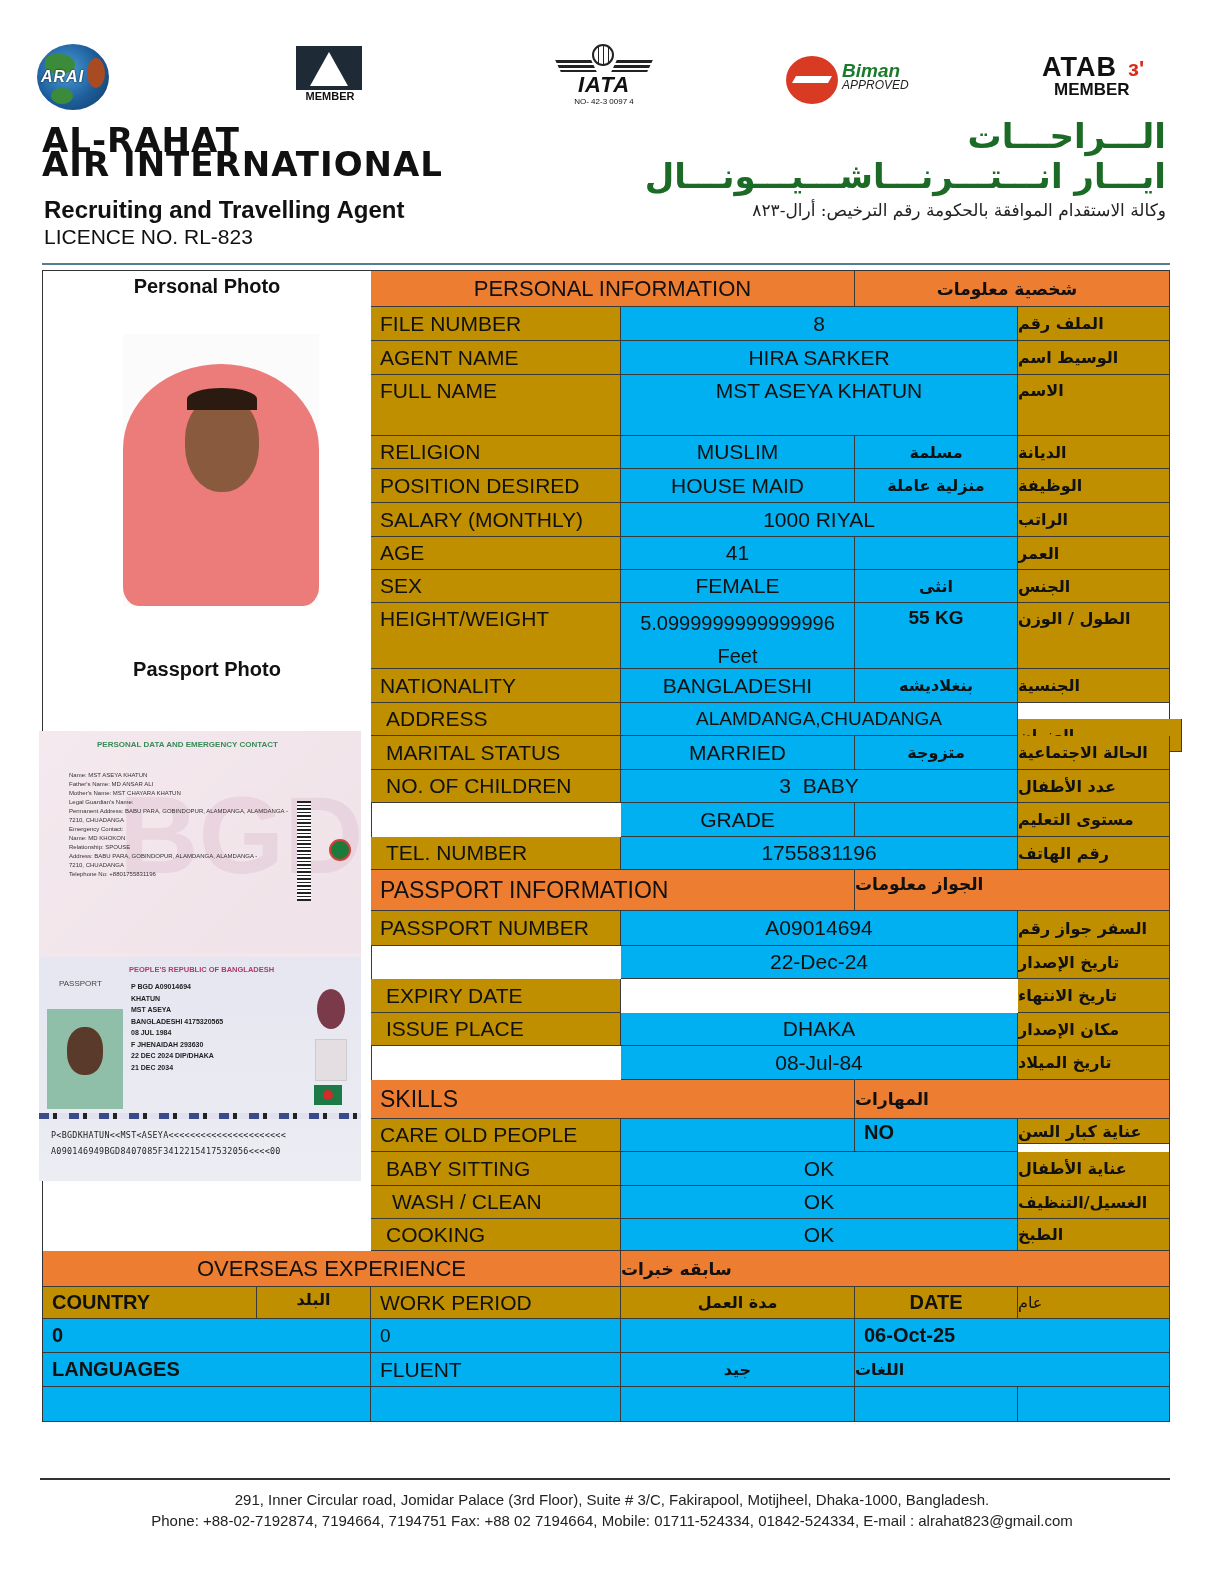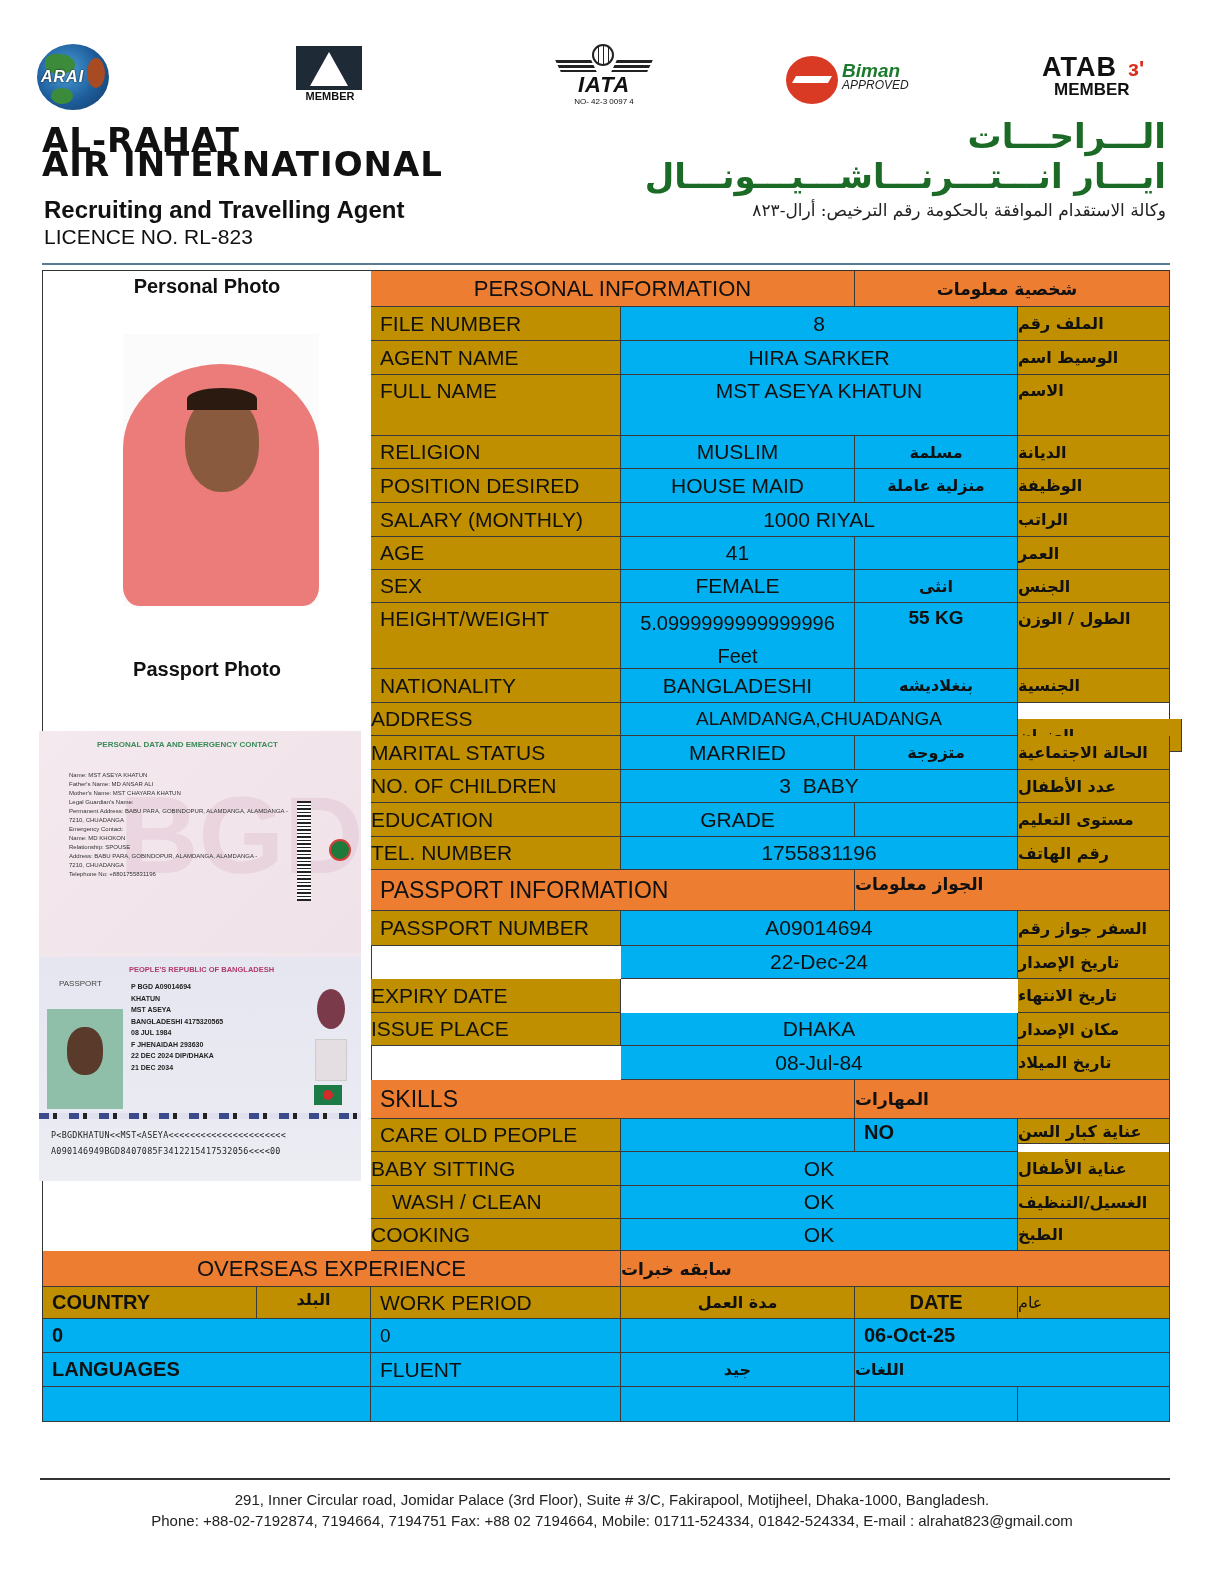--- a/index.html
+++ b/index.html
@@ -36,21 +36,21 @@
   .ar-sub{right:58px;top:200px;font-size:17px;color:#222;direction:rtl;font-family:"DejaVu Serif",serif;}
   .hr-top{left:42px;top:263px;width:1128px;height:2px;background:#2b5b78;opacity:.8;}
   
   .grid{position:absolute;left:42px;top:270px;width:1128px;height:1152px;border:1px solid #333;box-sizing:border-box;}
   .cell{position:absolute;box-sizing:border-box;border-right:1px solid #3a3a3a;border-bottom:1px solid #3a3a3a;display:flex;align-items:center;font-size:21px;white-space:nowrap;overflow:hidden;}
   .o{background:#ed7d31;}
   .g{background:#bf8f00;}
   .b{background:#00b0f0;}
   .c{justify-content:center;text-align:center;}
   .l{padding-left:9px;}
-  .l2{}
+  .l2{padding-left:15px;}
   .r{justify-content:flex-end;padding-right:10px;direction:rtl;font-family:"DejaVu Sans",sans-serif;font-size:16px;font-weight:bold;}
   .bold{font-weight:bold;}
   .ar{font-family:"DejaVu Sans",sans-serif;font-size:16px;font-weight:bold;direction:rtl;}
   .photo-col{position:absolute;left:0;top:0;width:328px;height:980px;background:#fff;border-right:1px solid #3a3a3a;}
   .ph-label{position:absolute;left:0;width:328px;text-align:center;font-weight:bold;font-size:20px;}
   .personal-photo{position:absolute;left:80px;top:63px;width:196px;height:272px;background:#fbfbfb;overflow:hidden;}
   .personal-photo .scarf{position:absolute;left:0;top:30px;width:196px;height:242px;background:#ec7c7a;border-radius:50% 50% 8% 8%/35% 35% 8% 8%;}
   .personal-photo .face{position:absolute;left:62px;top:62px;width:74px;height:96px;background:#8a5a3e;border-radius:45% 45% 48% 48%;}
   .personal-photo .hair{position:absolute;left:64px;top:54px;width:70px;height:22px;background:#2a1a10;border-radius:50% 50% 0 0;}
   .passport-img{position:absolute;left:-4px;top:460px;width:322px;height:450px;background:#f1e7ec;overflow:hidden;}
@@ -235,21 +235,20 @@
 
   <div class="cell g l2" style="left:328px;top:465px;width:250px;height:34px;">MARITAL STATUS</div>
   <div class="cell b c" style="left:578px;top:465px;width:234px;height:34px;">MARRIED</div>
   <div class="cell b c ar" style="left:812px;top:465px;width:163px;height:34px;">متزوجة</div>
   <div class="cell g r" style="left:975px;top:465px;width:152px;height:34px;">الحالة الاجتماعية</div>
 
   <div class="cell g l2" style="left:328px;top:499px;width:250px;height:33px;">NO. OF CHILDREN</div>
   <div class="cell b c" style="left:578px;top:499px;width:397px;height:33px;white-space:pre;">3  BABY</div>
   <div class="cell g r" style="left:975px;top:499px;width:152px;height:33px;">عدد الأطفال</div>
 
-  <div class="cell g l2" style="left:328px;top:532px;width:250px;height:34px;">EDUCATION</div>
   <div class="cell b c" style="left:578px;top:532px;width:234px;height:34px;">GRADE</div>
   <div class="cell b" style="left:812px;top:532px;width:163px;height:34px;"></div>
   <div class="cell g r" style="left:975px;top:532px;width:152px;height:34px;">مستوى التعليم</div>
 
   <div class="cell g l2" style="left:328px;top:566px;width:250px;height:33px;">TEL. NUMBER</div>
   <div class="cell b c" style="left:578px;top:566px;width:397px;height:33px;">1755831196</div>
   <div class="cell g r" style="left:975px;top:566px;width:152px;height:33px;">رقم الهاتف</div>
 
   <div class="cell o l" style="left:328px;top:599px;width:484px;height:41px;font-size:23px;">PASSPORT INFORMATION</div>
   <div class="cell o r" style="left:812px;top:599px;width:315px;height:41px;align-items:flex-start;padding-top:4px;font-size:17px;">الجواز معلومات</div>

